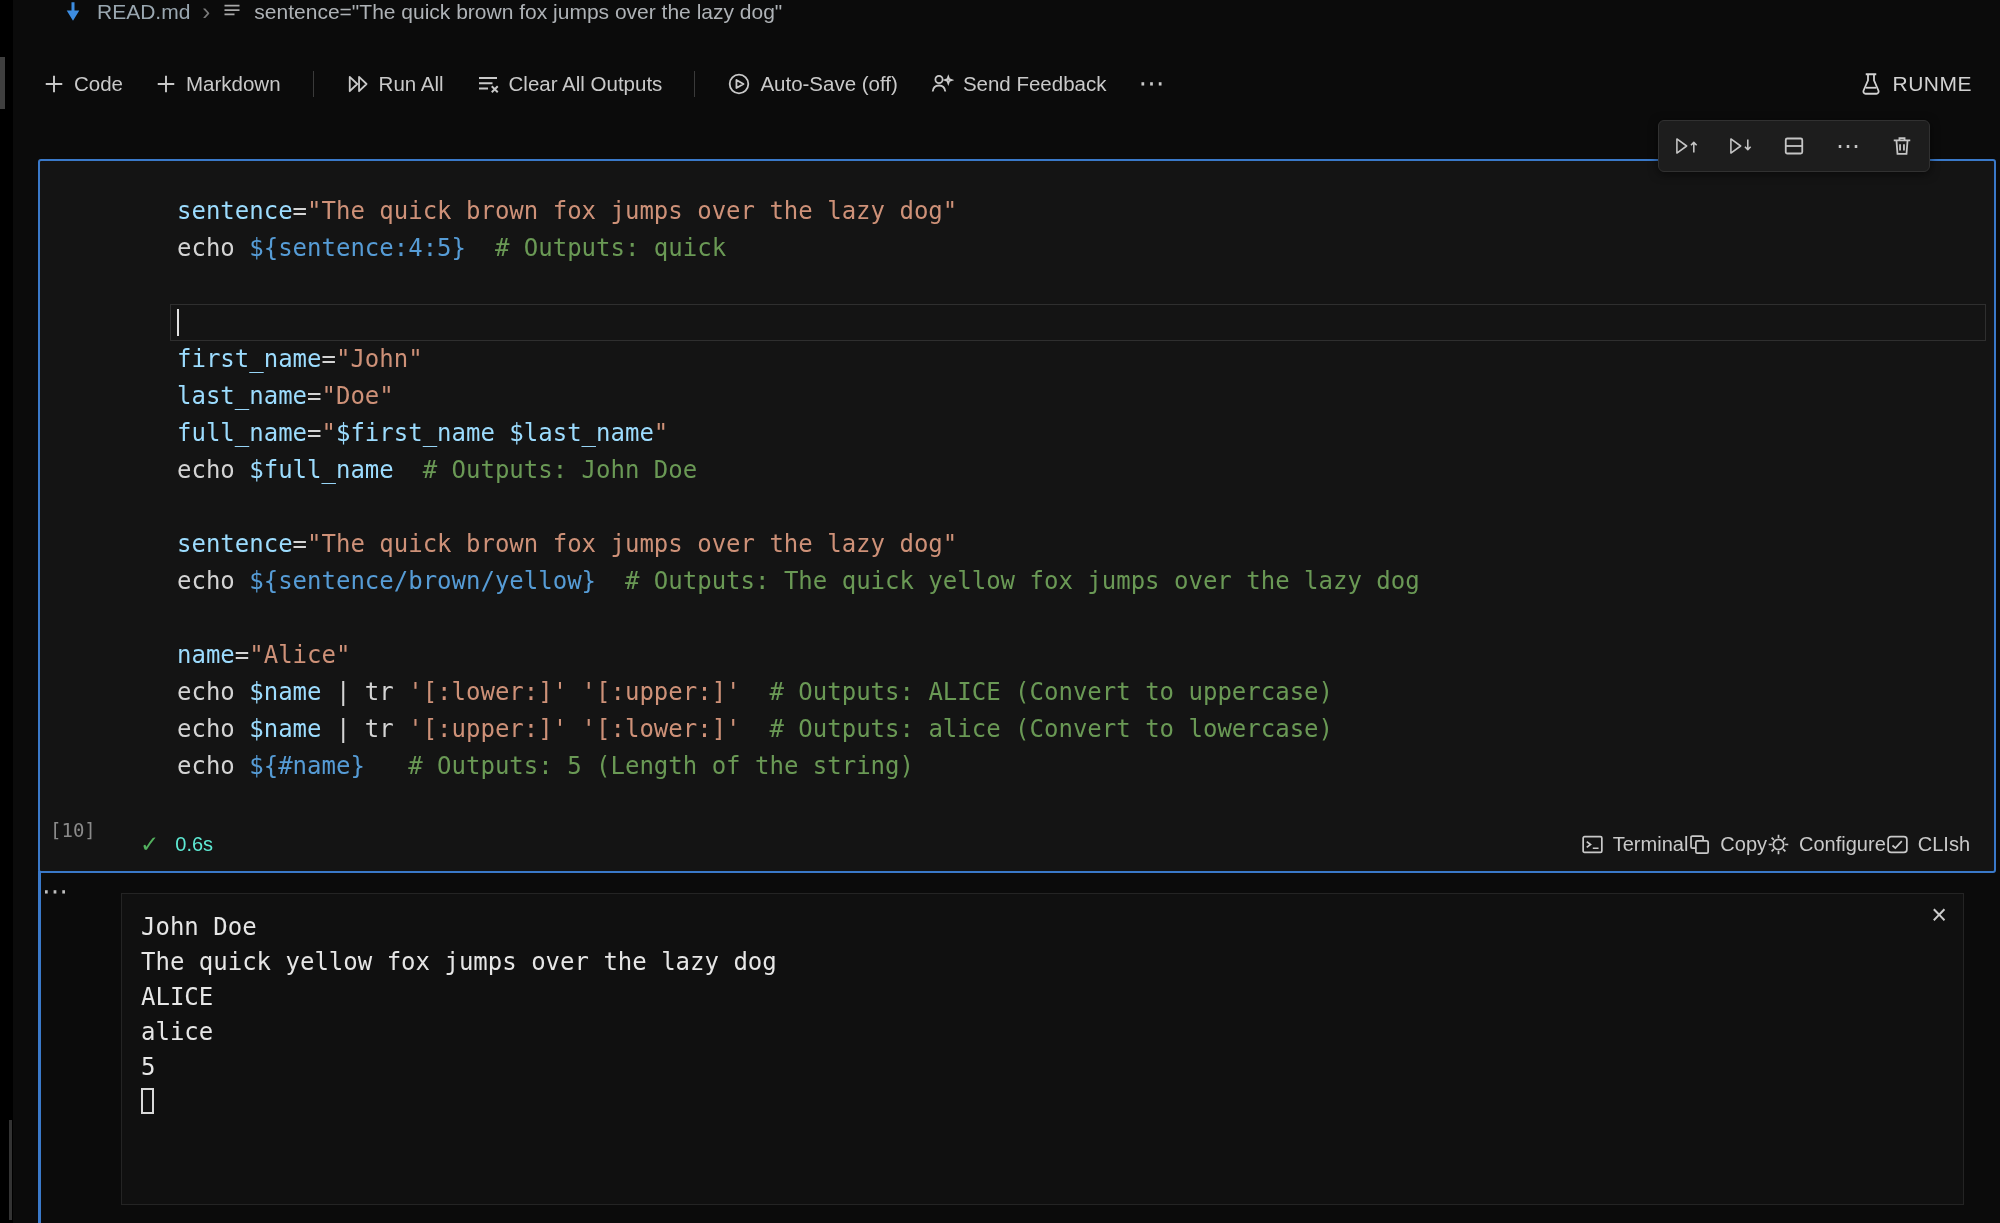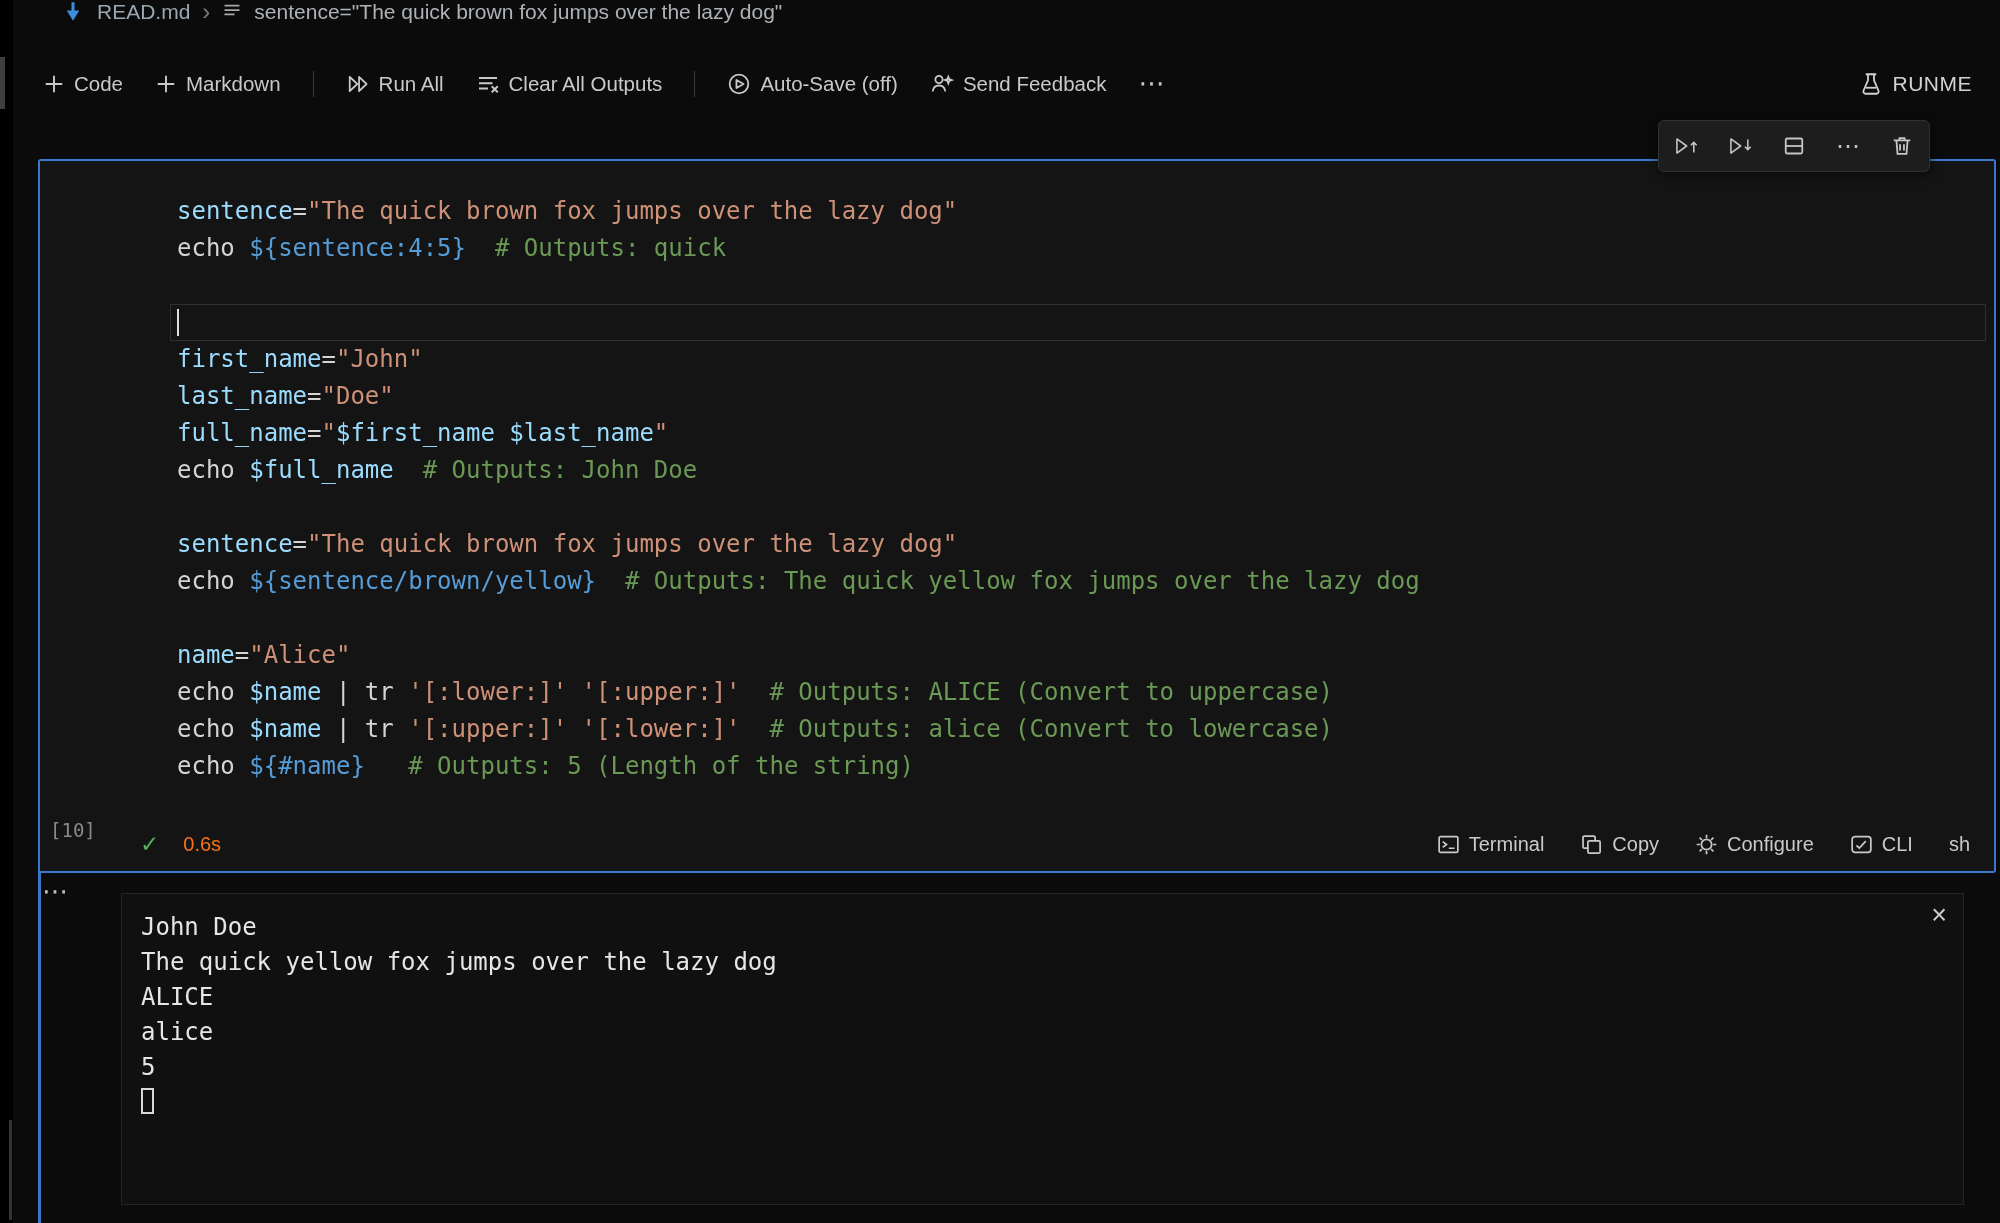--- a/index.html
+++ b/index.html
@@ -51,22 +51,22 @@
     border:1px solid #2f2f2f}
   .caret{position:absolute;left:137px;top:5px;width:2px;height:27px;background:#e0e0e0}
   .tk-p{color:#d4d4d4}.tk-v{color:#9CDCFE}.tk-x{color:#569CD6}.tk-s{color:#CE9178}.tk-c{color:#6A9955}
 
   
   .cell-status{position:absolute;left:0;right:0;bottom:0;height:54px;display:flex;
     align-items:center;font-size:20px;color:#c9c9c9}
   .exec-count{position:absolute;left:10px;bottom:30px;color:#8a8a8a;
     font-family:"DejaVu Sans Mono",monospace;font-size:19px}
   .status-check{margin-left:100px;color:#53b15f;font-size:23px}
-  .status-time{margin-left:24px;color:#f97316}
-  .status-right{margin-left:auto;display:flex;align-items:center;gap:36px;padding-right:24px}
+  .status-time{margin-left:16px;color:#5eead4}
+  .status-right{margin-left:auto;display:flex;align-items:center;padding-right:24px}
   .st-item{display:flex;align-items:center;gap:9px;cursor:pointer;white-space:nowrap}
 
   
   .out-collapse{left:42px;top:878px;font-size:26px;color:#c0c0c0;cursor:pointer;line-height:1}
   .focus-line{left:38px;top:871px;width:3px;height:352px;background:#3a79c9}
   .output-box{left:121px;top:893px;width:1843px;height:312px;background:#101010;
     border:1px solid #242424;z-index:2}
   .out-lines{padding:16px 0 0 19px;font-family:"DejaVu Sans Mono",monospace;
     font-size:24px;line-height:35px;color:#e6e6e6;white-space:pre}
   .block-cursor{display:inline-block;width:13px;height:26px;border:2px solid #d8d8d8;

